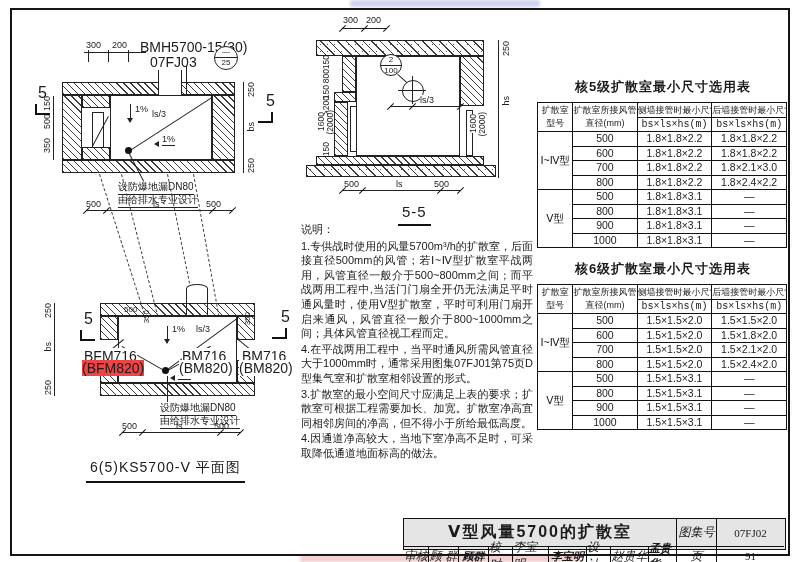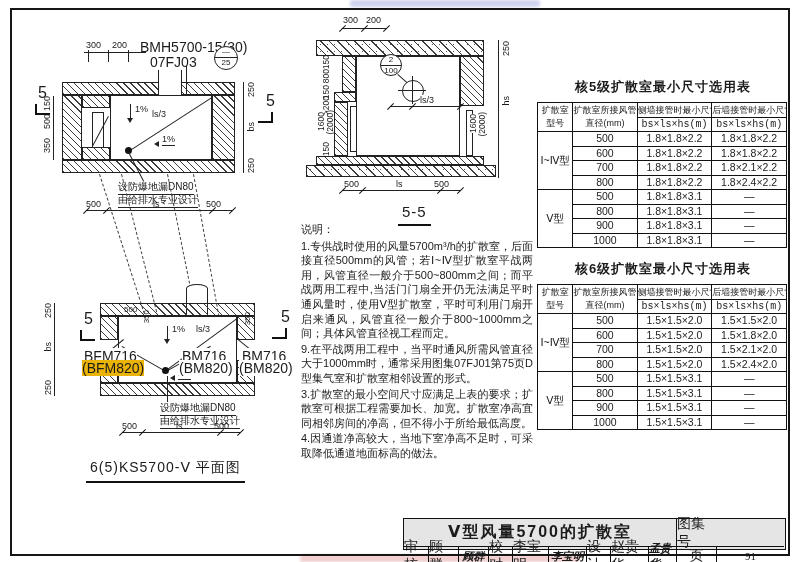--- a/index.html
+++ b/index.html
@@ -47,21 +47,21 @@
   table.spec .hsplit{font-size:9px;}
   table.spec .hsplit .h1{display:block;line-height:14px;border-bottom:1px solid #111;}
   table.spec .hsplit .h2{display:block;font-size:10px;line-height:13px;font-family:Liberation Mono, monospace;}
   table.spec td.data{font-size:10.5px;height:13.5px;line-height:13.5px;}
   table.spec td.model{font-size:10.5px;}
   
   .tb{left:403px;top:502px;width:383px;height:32px;border:1.5px solid #111;box-sizing:border-box;background:#e5e5e5;margin-top:16px;}
   .tb .cell{position:absolute;box-sizing:border-box;border-left:1px solid #111;display:flex;align-items:center;justify-content:center;}
   .tb .row2{border-top:1px solid #111;}
   .tbtitle{font-size:16px;font-weight:bold;letter-spacing:2px;}
-  .tbsmall{font-size:14px;}
+  .tbsmall{font-size:12px;font-style:italic;}
   .tbnum{font-family:"Liberation Serif","DejaVu Serif",serif;font-size:11px;}
   .sign{font-family:"DejaVu Serif",serif;font-style:italic;font-weight:bold;font-size:11px;}
   .wm{position:absolute;background:rgba(205,80,80,0.28);filter:blur(1.5px);border-radius:2px;}
   .wm2{position:absolute;background:rgba(100,110,200,0.30);filter:blur(1.5px);border-radius:2px;}
 </style>
 </head>
 <body>
 
 <div class="sheet">
   <div class="abs wm2" style="left:350px;top:0;width:190px;height:7px;"></div>
@@ -159,21 +159,21 @@
   <div class="abs vdim" style="left:243px;top:312px;font-size:8px;">350</div>
 
   <div class="abs dim" style="left:172px;top:324px;">1%</div>
   <div class="abs vl" style="left:167px;top:326px;height:13px;"></div>
   <div class="abs arrow-d" style="left:164px;top:339px;"></div>
   <div class="abs dim" style="left:196px;top:324px;">ls/3</div>
   <div class="abs dim" style="left:178px;top:368px;border-bottom:1px solid #222;padding-bottom:1px;">1%</div>
   <div class="abs arrow-l" style="left:170px;top:375px;"></div>
 
   <div class="abs lbl" style="left:84px;top:348px;background:#fff;">BFM716</div>
-  <div class="abs lbl" style="left:82px;top:360px;background:#eab308;">(BFM820)</div>
+  <div class="abs lbl" style="left:82px;top:360px;background:#ef4444;">(BFM820)</div>
   <div class="abs lbl" style="left:182px;top:348px;background:#fff;">BM716</div>
   <div class="abs lbl" style="left:179px;top:360px;background:#fff;">(BM820)</div>
   <div class="abs lbl" style="left:242px;top:348px;background:#fff;">BM716</div>
   <div class="abs lbl" style="left:239px;top:360px;background:#fff;">(BM820)</div>
 
   <div class="abs vl" style="left:167px;top:376px;height:26px;"></div>
   <div class="abs ldr" style="left:160px;top:401px;">设防爆地漏DN80</div>
   <div class="abs ldr" style="left:160px;top:414px;">由给排水专业设计</div>
 
   <div class="abs hl" style="left:122px;top:432px;width:118px;"></div>
@@ -250,21 +250,21 @@
   <div class="abs tk" style="left:456px;top:190px;"></div>
   <div class="abs dim" style="left:344px;top:179px;">500</div>
   <div class="abs dim" style="left:396px;top:179px;">ls</div>
   <div class="abs dim" style="left:434px;top:179px;">500</div>
 
   <div class="abs dtitle" style="left:398px;top:203px;font-size:15px;">5-5</div>
 
   <div class="abs notes">
     <p class="nh">说明：</p>
     <p>1.专供战时使用的风量5700m³/h的扩散室，后面接直径500mm的风管；若Ⅰ~Ⅳ型扩散室平战两用，风管直径一般介于500~800mm之间；而平战两用工程中,当活门门扇全开仍无法满足平时通风量时，使用Ⅴ型扩散室，平时可利用门扇开启来通风，风管直径一般介于800~1000mm之间；具体风管直径视工程而定。</p>
-    <p>9.在平战两用工程中，当平时通风所需风管直径大于1000mm时，通常采用图集07FJ01第75页D型集气室和扩散室相邻设置的形式。</p>
+    <p>4.在平战两用工程中，当平时通风所需风管直径大于1000mm时，通常采用图集07FJ01第75页D型集气室和扩散室相邻设置的形式。</p>
     <p>3.扩散室的最小空间尺寸应满足上表的要求；扩散室可根据工程需要加长、加宽。扩散室净高宜同相邻房间的净高，但不得小于所给最低高度。</p>
     <p>4.因通道净高较大，当地下室净高不足时，可采取降低通道地面标高的做法。</p>
   </div>
 
   <div class="abs tblwrap" style="top:78px;">
     <div class="ttitle">核5级扩散室最小尺寸选用表</div>
     <table class="spec">
       <colgroup>
           <col style="width:34px;">
           <col style="width:62px;">
@@ -291,21 +291,21 @@
             <td class="data">1.8×1.8×2.2</td>
           </tr>
       <tr>
             <td class="data">600</td>
             <td class="data">1.8×1.8×2.2</td>
             <td class="data">1.8×1.8×2.2</td>
           </tr>
       <tr>
             <td class="data">700</td>
             <td class="data">1.8×1.8×2.2</td>
-            <td class="data">1.8×2.1×2.2</td>
+            <td class="data">1.8×2.1×3.0</td>
           </tr>
       <tr>
             <td class="data">800</td>
             <td class="data">1.8×1.8×2.2</td>
             <td class="data">1.8×2.4×2.2</td>
           </tr>
       <tr>
             <td class="model" rowspan="4">Ⅴ型</td>
             <td class="data">500</td>
             <td class="data">1.8×1.8×3.1</td>
@@ -394,20 +394,21 @@
             <td class="data">1.5×1.5×3.1</td>
             <td class="data">—</td>
           </tr>
     </tbody>
       </table>
   </div>
 
   <div class="abs tb">
     <div class="cell tbtitle" style="left:0;top:0;width:272px;height:27px;border-left:none;">Ⅴ型风量5700的扩散室</div>
     <div class="cell tbsmall" style="left:272px;top:0;width:40px;height:27px;">图集号</div>
+    <div class="cell tbnum" style="left:312px;top:0;width:68px;height:27px;">07FJ02</div>
 
     <div class="cell tbsmall row2" style="left:0;top:27px;width:24px;height:19px;border-left:none;">审核</div>
     <div class="cell tbsmall row2" style="left:24px;top:27px;width:30px;height:19px;">顾 群</div>
     <div class="cell sign row2" style="left:54px;top:27px;width:30px;height:19px;">顾群</div>
     <div class="cell tbsmall row2" style="left:84px;top:27px;width:24px;height:19px;">校对</div>
     <div class="cell tbsmall row2" style="left:108px;top:27px;width:36px;height:19px;">李宝明</div>
     <div class="cell sign row2" style="left:144px;top:27px;width:38px;height:19px;">李宝明</div>
     <div class="cell tbsmall row2" style="left:182px;top:27px;width:24px;height:19px;">设计</div>
     <div class="cell tbsmall row2" style="left:206px;top:27px;width:38px;height:19px;">赵贵华</div>
     <div class="cell sign row2" style="left:244px;top:27px;width:28px;height:19px;">孟贵华</div>

